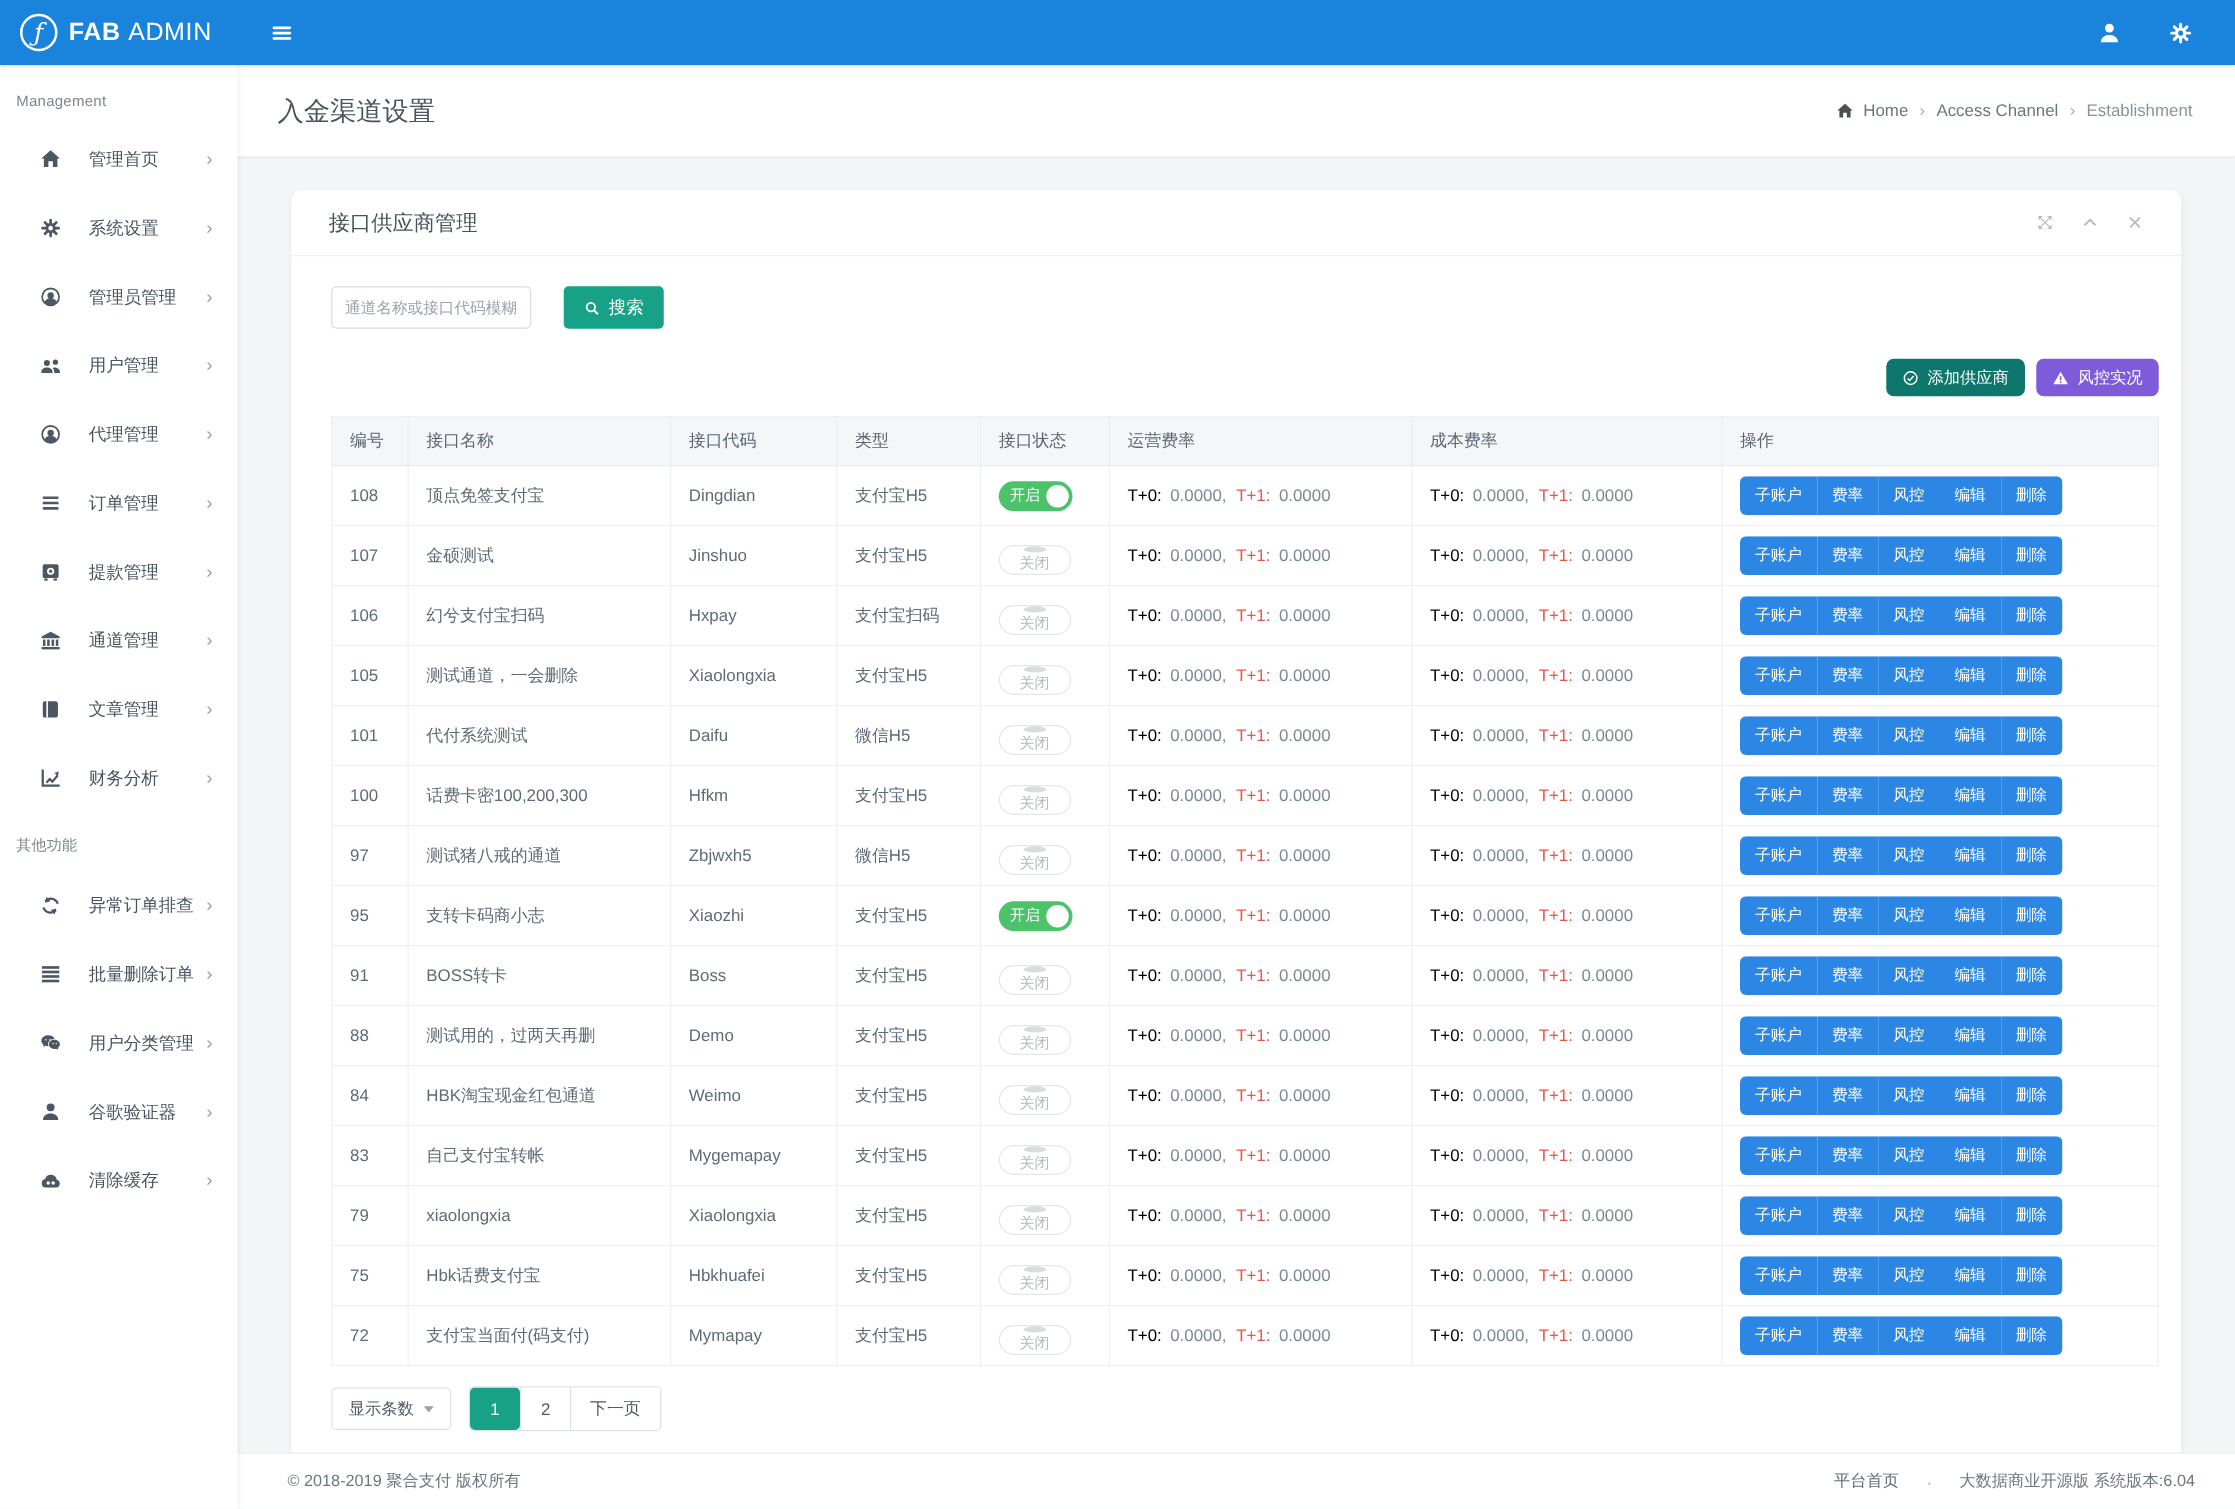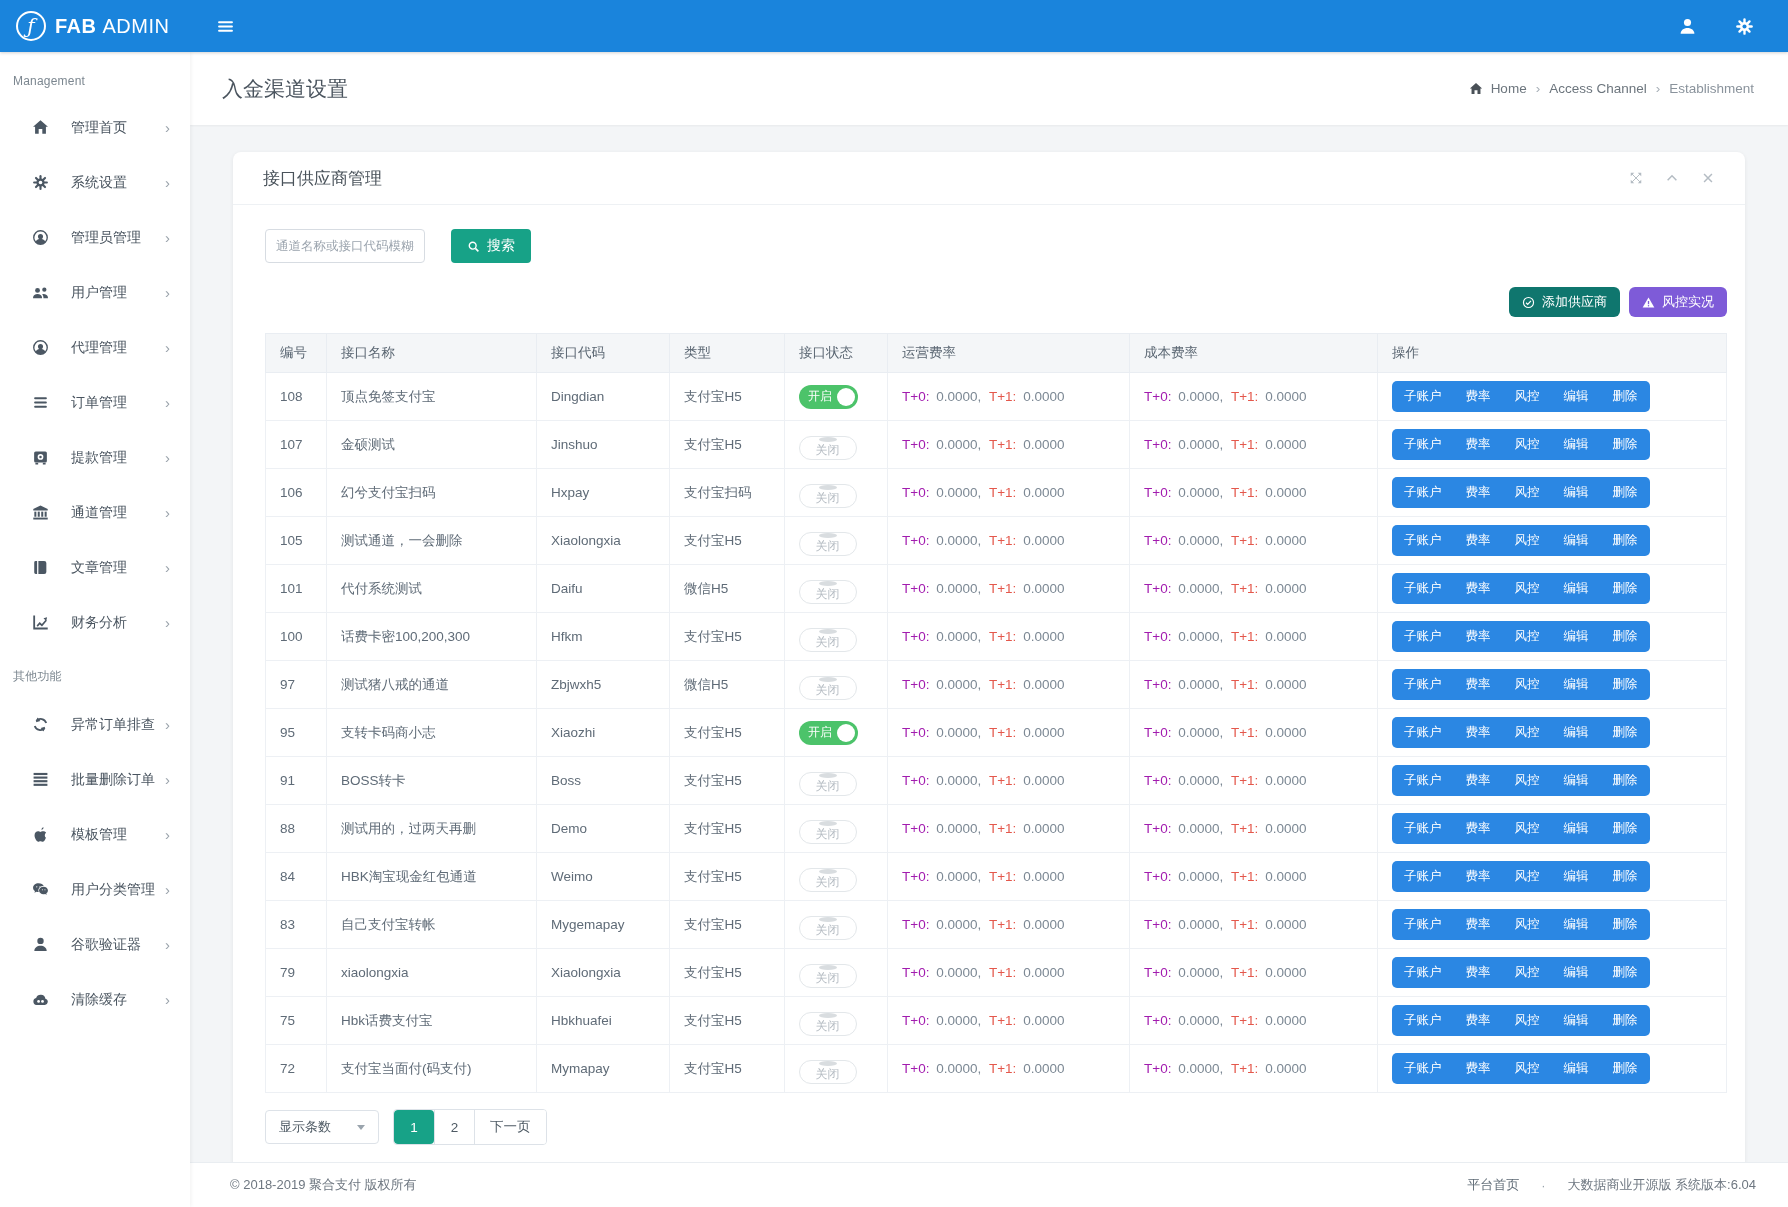--- a/index.html
+++ b/index.html
@@ -95,42 +95,42 @@
   .btn-risk{background:#7e5bd8;--hole:#7e5bd8;height:30px;padding:0 13px;border-radius:6px;font-size:13px}
   .btn-add .ico,.btn-risk .ico{font-size:13px}
 
   
   table{width:100%;border-collapse:collapse;margin-top:16px}
   th{
     background:#f4f6f8;border:1px solid #e9edf2;font-weight:400;color:#5a6672;
     font-size:13.5px;text-align:left;padding:10px 14px;
   }
   td{border:1px solid #edf0f4;color:#5f6b77;font-size:13.5px;padding:0 14px;height:47px}
-  .fee-g{color:#a21caf}
+  .fee-g{color:#000000}
   .fee-r{color:#e4584c;margin-left:4px}
   .fee-v{color:#7c8894;margin-left:3px}
 
   .toggle{display:inline-flex;align-items:center;height:24px;min-width:58px;border-radius:13px;cursor:pointer;box-sizing:border-box}
   .t-knob{width:18px;height:18px;border-radius:50%}
   .t-label{font-size:12px;margin:0 5px;white-space:nowrap}
   .toggle.off{background:#fff;border:1px solid #e3e7ea;flex-direction:column;padding:0 4px 0 3px}
   .toggle.off .t-knob{background:#d9dde0}
   .toggle.off .t-label{color:#b3bac1}
   .toggle.on{background:#4cc36a;flex-direction:row-reverse;padding:0 3px 0 4px}
   .toggle.on .t-knob{background:#fff}
   .toggle.on .t-label{color:#fff}
 
   .act-group{display:inline-flex;border-radius:5px;overflow:hidden}
   .act-btn{background:#2b87e3;color:#fff;border:none;font-size:12.5px;padding:7px 12px;cursor:pointer;font-family:inherit;white-space:nowrap}
 
   
   .pager{display:flex;align-items:center;margin-top:16px}
   .size-btn{
     height:34px;border:1px solid #dde2e8;border-radius:4px;background:#fff;padding:0 13px;
-    font-size:13px;color:#4e5a64;display:inline-flex;align-items:center;gap:26px;cursor:pointer;font-family:inherit;
+    font-size:13px;color:#4e5a64;display:inline-flex;align-items:center;gap:8px;cursor:pointer;font-family:inherit;
   }
   .caret{width:0;height:0;border-left:4px solid transparent;border-right:4px solid transparent;border-top:5px solid #9aa4ad}
   .pages{display:inline-flex;margin-left:14px;border:1px solid #dde2e8;border-radius:4px;overflow:hidden;background:#fff}
   .page-btn{
     min-width:40px;height:34px;display:inline-flex;align-items:center;justify-content:center;
     background:#fff;color:#4e5a64;font-size:13.5px;border:none;border-left:1px solid #dde2e8;
     padding:0 15px;cursor:pointer;font-family:inherit;box-sizing:border-box;
   }
   .page-btn:first-child{border-left:none}
   .page-btn.active{background:#17a287;color:#fff;border-radius:4px}
@@ -338,29 +338,20 @@
                 <rect x="1.5" y="1.8" width="13" height="2"></rect>
                 <rect x="1.5" y="5.2" width="13" height="2"></rect>
                 <rect x="1.5" y="8.6" width="13" height="2"></rect>
                 <rect x="1.5" y="12" width="13" height="2"></rect>
               </svg>
             </span>
             <span class="side-label">批量删除订单</span>
             <span class="side-chev"></span>
           </div>
 
-          <div class="side-item">
-            <span class="side-icon ico">
-              <svg xmlns="http://www.w3.org/2000/svg" viewBox="0 0 16 16" fill="currentColor">
-                <path d="M10.8 1.1c.2 1.1-.7 2.4-1.9 2.5-.2-1.2.9-2.4 1.9-2.5zM13.1 11c-.5 1.6-1.8 3.8-3.2 3.8-.8 0-1-.5-2-.5-.9 0-1.2.5-2 .5-1.5 0-3.5-3.2-3.5-6 0-2.5 1.7-3.8 3.3-3.8.9 0 1.7.6 2.2.6s1.5-.7 2.6-.6c.9 0 2.1.4 2.8 1.4-1.7 1.1-1.6 3.7-.2 4.6z"></path>
-              </svg>
-            </span>
-            <span class="side-label">模板管理</span>
-            <span class="side-chev"></span>
-          </div>
 
           <div class="side-item">
             <span class="side-icon ico">
               <svg xmlns="http://www.w3.org/2000/svg" viewBox="0 0 16 16" fill="currentColor">
                 <path d="M6.1 2.1C3.3 2.1 1 4 1 6.3c0 1.3.7 2.4 1.8 3.2L2.3 11l1.9-1c.6.2 1.2.3 1.9.3h.3A4 4 0 0 1 6 8.9c0-2.3 2.1-4.1 4.7-4.1h.3C10.6 3.2 8.6 2.1 6.1 2.1z"></path>
                 <path d="M15 8.9c0-1.9-1.9-3.5-4.2-3.5S6.6 7 6.6 8.9s1.9 3.5 4.2 3.5c.5 0 1-.1 1.5-.2l1.6.8-.4-1.4c.9-.6 1.5-1.6 1.5-2.7z"></path>
                 <circle cx="4.5" cy="5.5" r=".6" fill="var(--hole,#fff)"></circle>
                 <circle cx="7.5" cy="5.5" r=".6" fill="var(--hole,#fff)"></circle>
                 <circle cx="9.8" cy="8.3" r=".5" fill="var(--hole,#fff)"></circle>
                 <circle cx="12.2" cy="8.3" r=".5" fill="var(--hole,#fff)"></circle>

